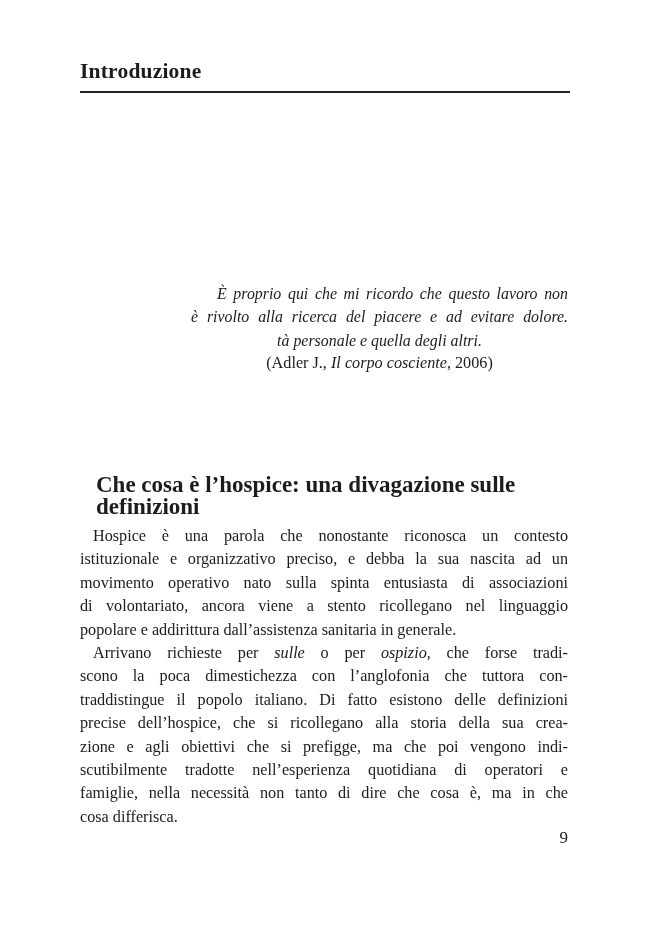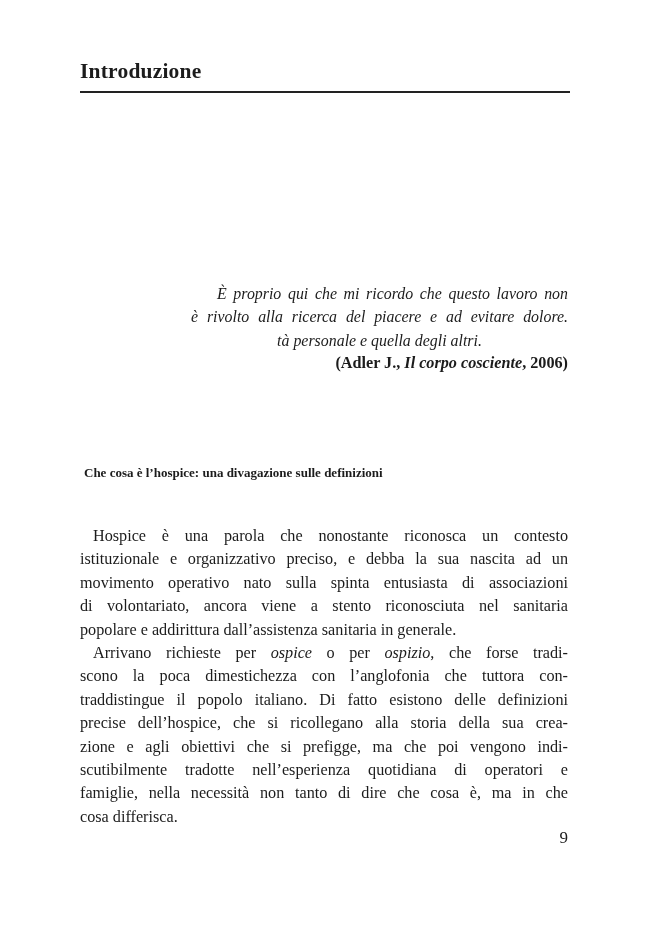--- a/index.html
+++ b/index.html
@@ -48,34 +48,33 @@
   }
   .qline.qindent {
     text-indent: 26px;
   }
   .just {
     text-align: justify;
     text-align-last: justify;
   }
   .attribution {
     font-style: normal;
-    text-align: right;
+    text-align: center;
     font-size: 16.2px;
-    font-weight: bold;
   }
   .attribution em {
     font-style: italic;
   }
   .section-heading {
     position: absolute;
     left: 80px;
     top: 458px;
     width: 488px;
-    margin: 4px;
-    font-size: 13px;
+    margin: 16px;
+    font-size: 23px;
     font-weight: bold;
     line-height: 22px;
   }
   .body-text {
     position: absolute;
     left: 80px;
     top: 525px;
     width: 488px;
     font-size: 16.2px;
     line-height: 23.4px;
@@ -112,23 +111,23 @@
       <span>(Adler J., </span><em>Il corpo cosciente</em><span>, 2006)</span>
     </div>
   </section>
 
   <h2 class="section-heading">Che cosa è l’hospice: una divagazione sulle definizioni</h2>
 
   <div class="body-text" id="paragraphs">
       <div class="bline just indent"><span>Hospice è una parola che nonostante riconosca un contesto</span></div>
       <div class="bline just"><span>istituzionale e organizzativo preciso, e debba la sua nascita ad un</span></div>
       <div class="bline just"><span>movimento operativo nato sulla spinta entusiasta di associazioni</span></div>
-      <div class="bline just"><span>di volontariato, ancora viene a stento riconosciuta nel sanitaria</span></div>
+      <div class="bline just"><span>di volontariato, ancora viene a stento ricollegano nel linguaggio</span></div>
       <div class="bline"><span>popolare e addirittura dall’assistenza sanitaria in generale.</span></div>
-      <div class="bline just indent"><span>Arrivano richieste per </span><em>ospice</em><span> o per </span><em>ospizio</em><span>, che forse tradi-</span></div>
+      <div class="bline just indent"><span>Arrivano richieste per </span><em>sulle</em><span> o per </span><em>ospizio</em><span>, che forse tradi-</span></div>
       <div class="bline just"><span>scono la poca dimestichezza con l’anglofonia che tuttora con-</span></div>
       <div class="bline just"><span>traddistingue il popolo italiano. Di fatto esistono delle definizioni</span></div>
       <div class="bline just"><span>precise dell’hospice, che si ricollegano alla storia della sua crea-</span></div>
       <div class="bline just"><span>zione e agli obiettivi che si prefigge, ma che poi vengono indi-</span></div>
       <div class="bline just"><span>scutibilmente tradotte nell’esperienza quotidiana di operatori e</span></div>
       <div class="bline just"><span>famiglie, nella necessità non tanto di dire che cosa è, ma in che</span></div>
       <div class="bline"><span>cosa differisca.</span></div>
     </div>
 
   <div class="page-number">9</div>

